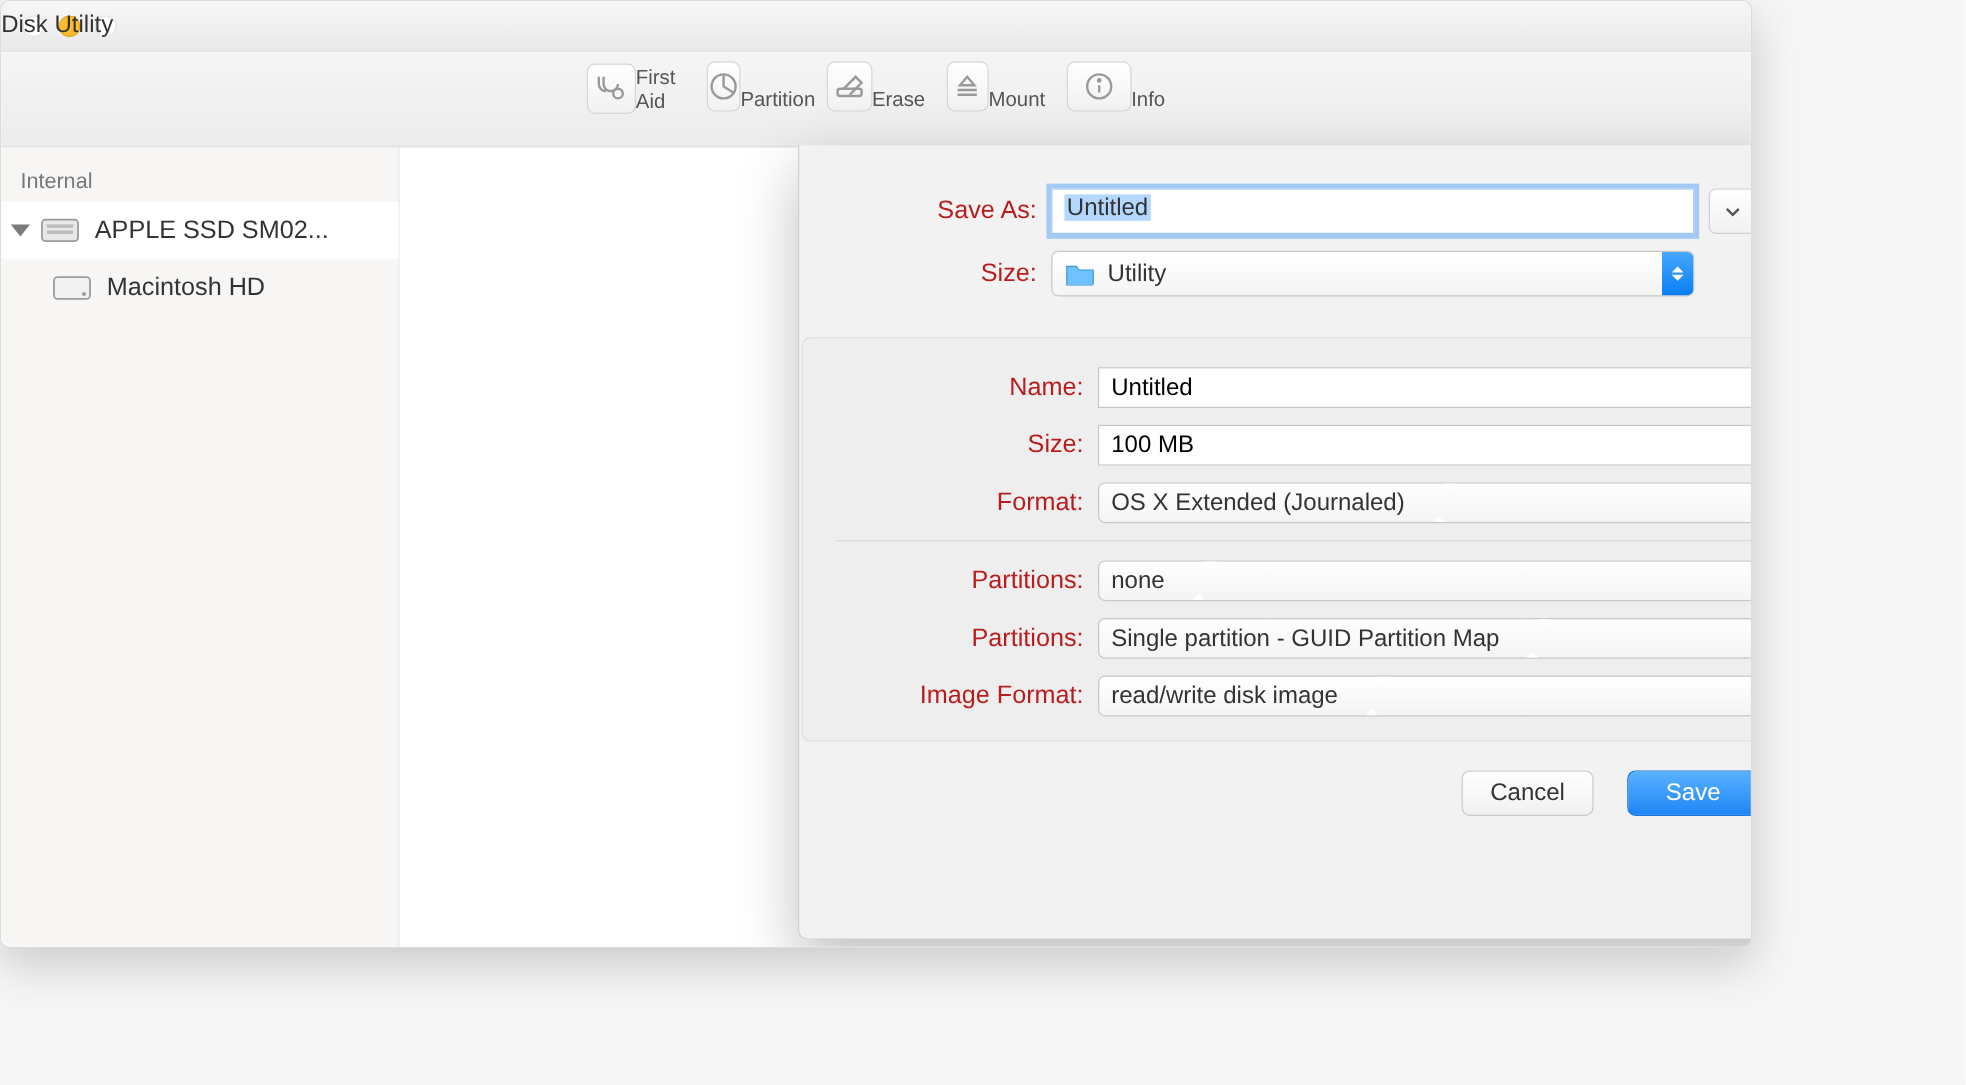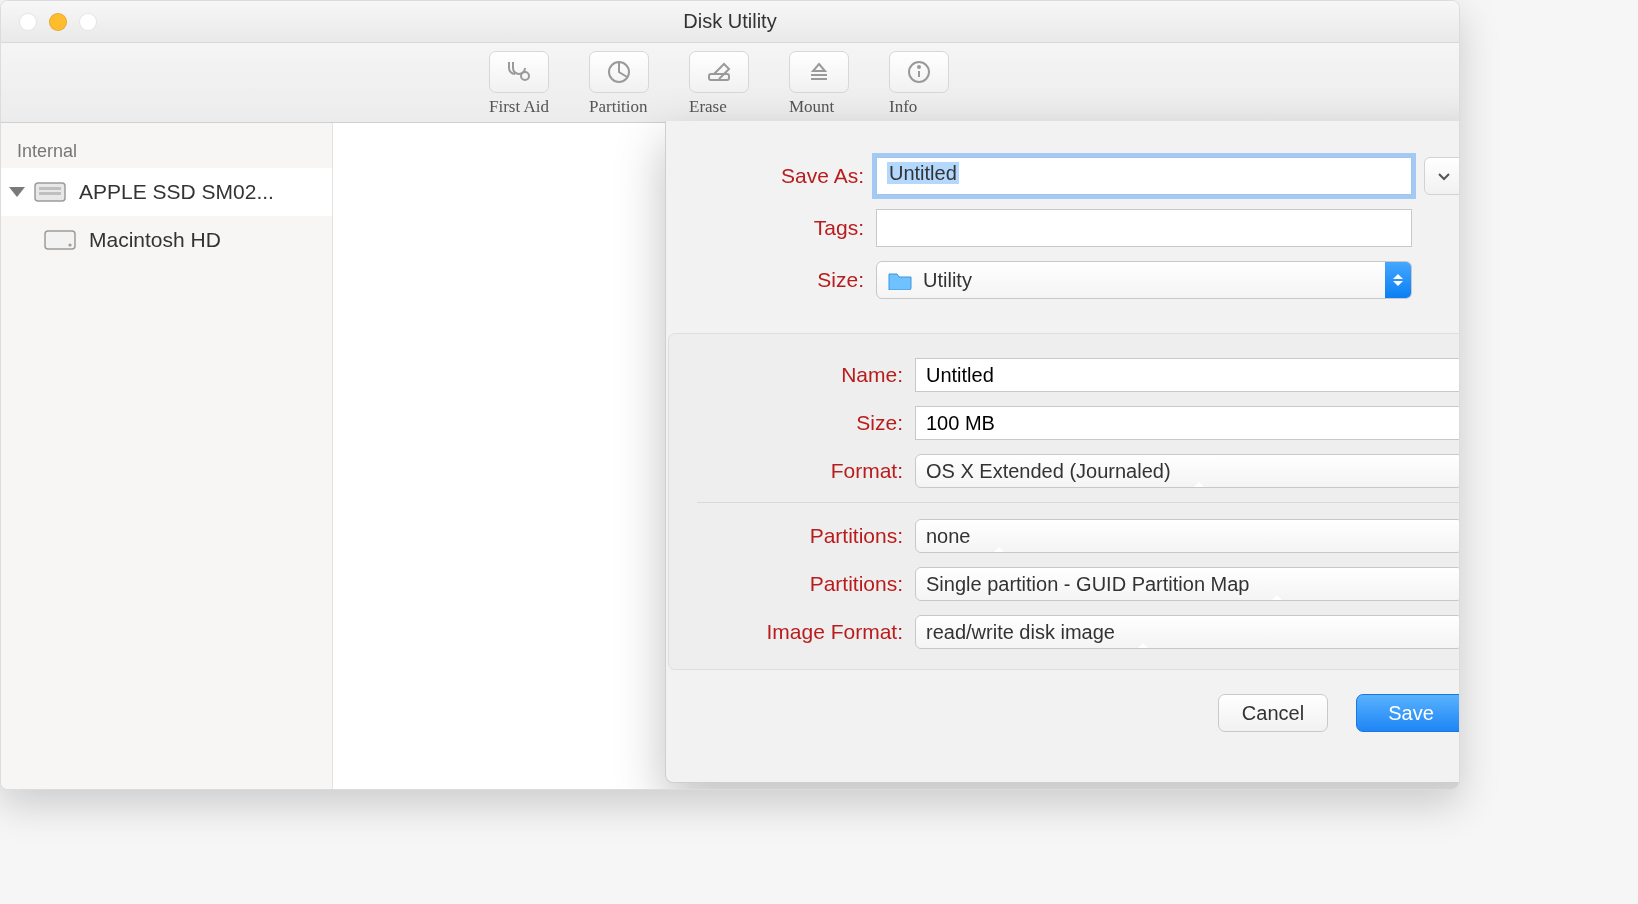--- a/index.html
+++ b/index.html
@@ -29,32 +29,32 @@
     display: flex;
     align-items: center;
     position: relative;
   }
   .traffic-lights { display:flex; gap:12px; margin-left:18px; }
   .tl { width:18px; height:18px; border-radius:50%; border:1px solid rgba(0,0,0,0.1);}
   .tl.close { background:#fff; }
   .tl.min { background:#ffbd2e; }
   .tl.max { background:#fff; }
   .title-text {
-    position:absolute; left:0; right:0; text-align:center;
+    position:absolute; left:0; right:0; text-align:left;
     font-size:20px; font-weight:500; color:#333;
   }
   
   .toolbar {
     height: 80px;
     background: linear-gradient(#f5f5f5,#ececec);
     border-bottom: 1px solid #d0d0d0;
     display:flex; justify-content:center; align-items:flex-start;
     gap: 18px; padding-top:8px;
   }
-  .tb-item { display:flex; flex-direction:column; align-items:flex-start; width:82px;font-family:Liberation Serif, serif;}
+  .tb-item { display:flex; align-items:flex-end; width:82px;}
   .tb-btn {
     width:60px; height:42px; border-radius:7px;
     background:linear-gradient(#ffffff,#f1f1f1);
     border:1px solid #d7d7d7;
     display:flex; align-items:center; justify-content:center;
     color:#8c8c8c;
   }
   .tb-label { font-size:17px; color:#555; margin-top:4px;}
   
   .body {
@@ -305,27 +305,20 @@
             </div>
             <div class="expand-btn">
               <span>
                 <svg width="14" height="10" viewBox="0 0 14 10">
                     <path d="M2 2l5 5 5-5" fill="none" stroke="#555" stroke-width="2"></path>
                   </svg>
               </span>
             </div>
           </div>
           <div class="form-row">
-            <div class="form-label">Tags:</div>
-            <div class="text-input">
-              <span></span>
-            </div>
-            <div style="width:52px"></div>
-          </div>
-          <div class="form-row">
             <div class="form-label">Size:</div>
             <div class="select">
               <span class="folder-icon">
                 <svg width="26" height="20" viewBox="0 0 26 20">
                     <path d="M2 4h8l2 3h12v11a2 2 0 0 1-2 2H2z" fill="#6fc2ff" stroke="#3a95dd"></path>
                   </svg>
               </span>
               <span class="val">Utility</span>
               <span class="caret">
                   <span class="up"></span>

